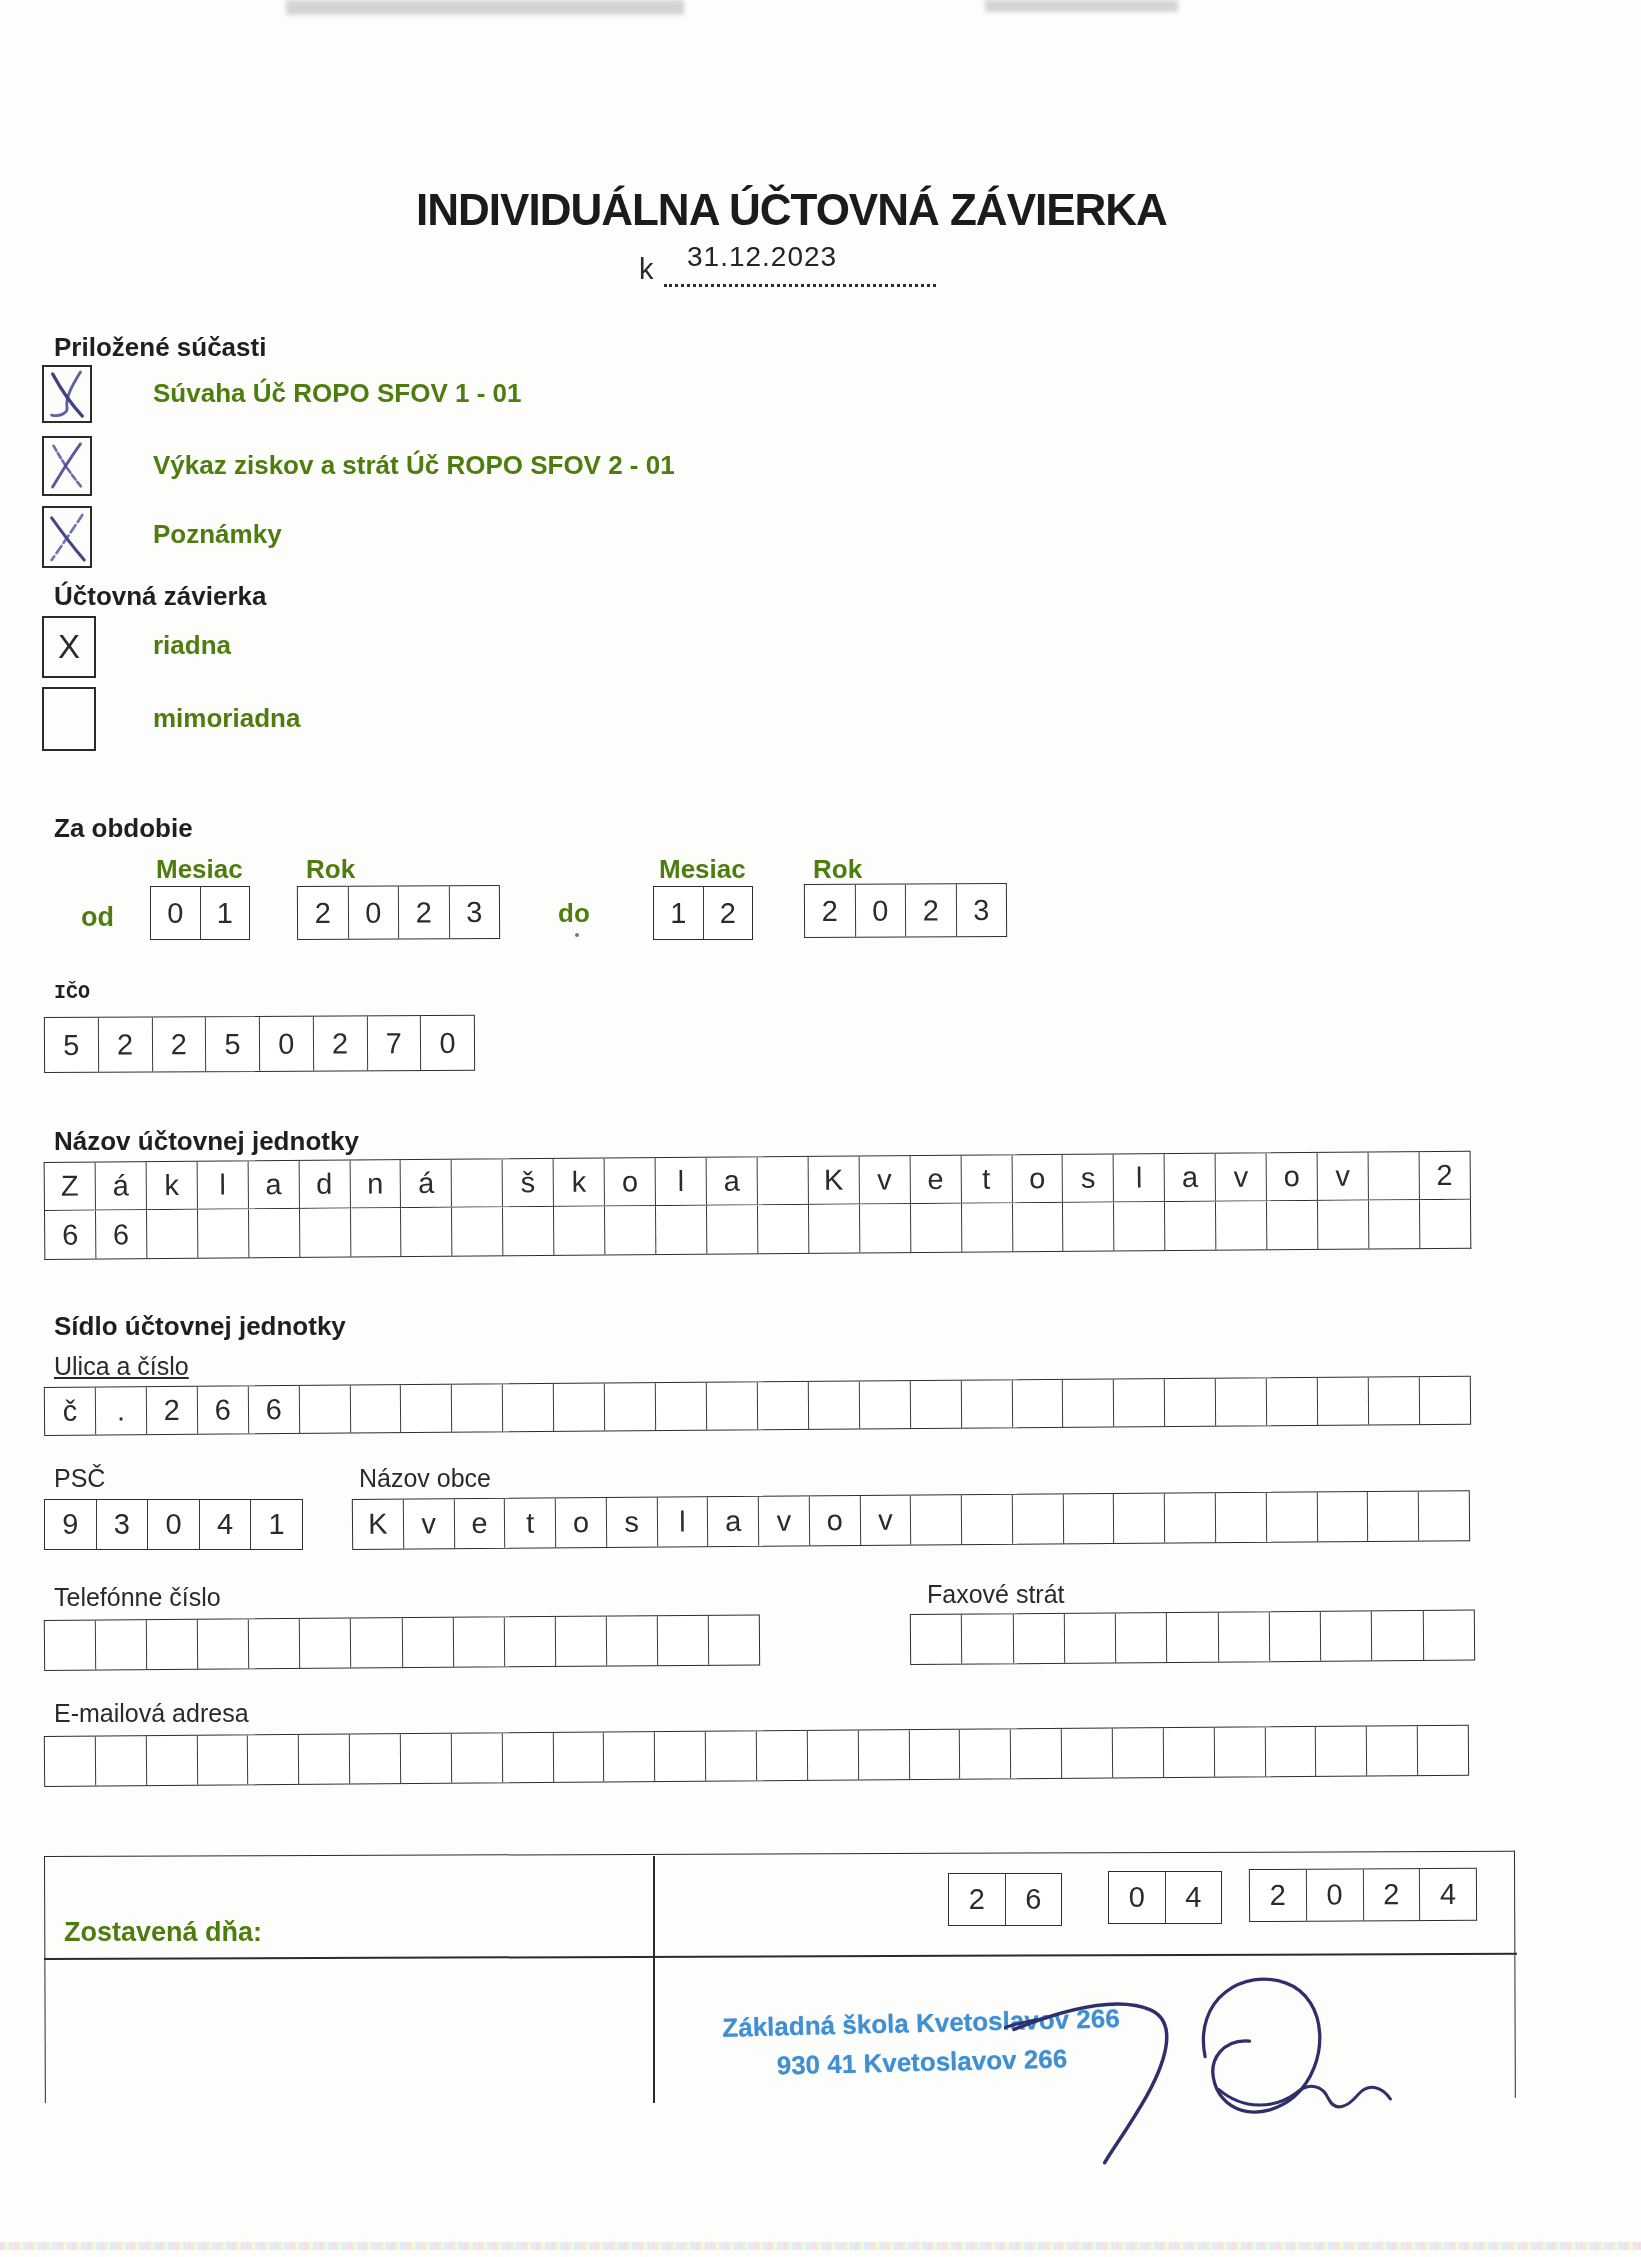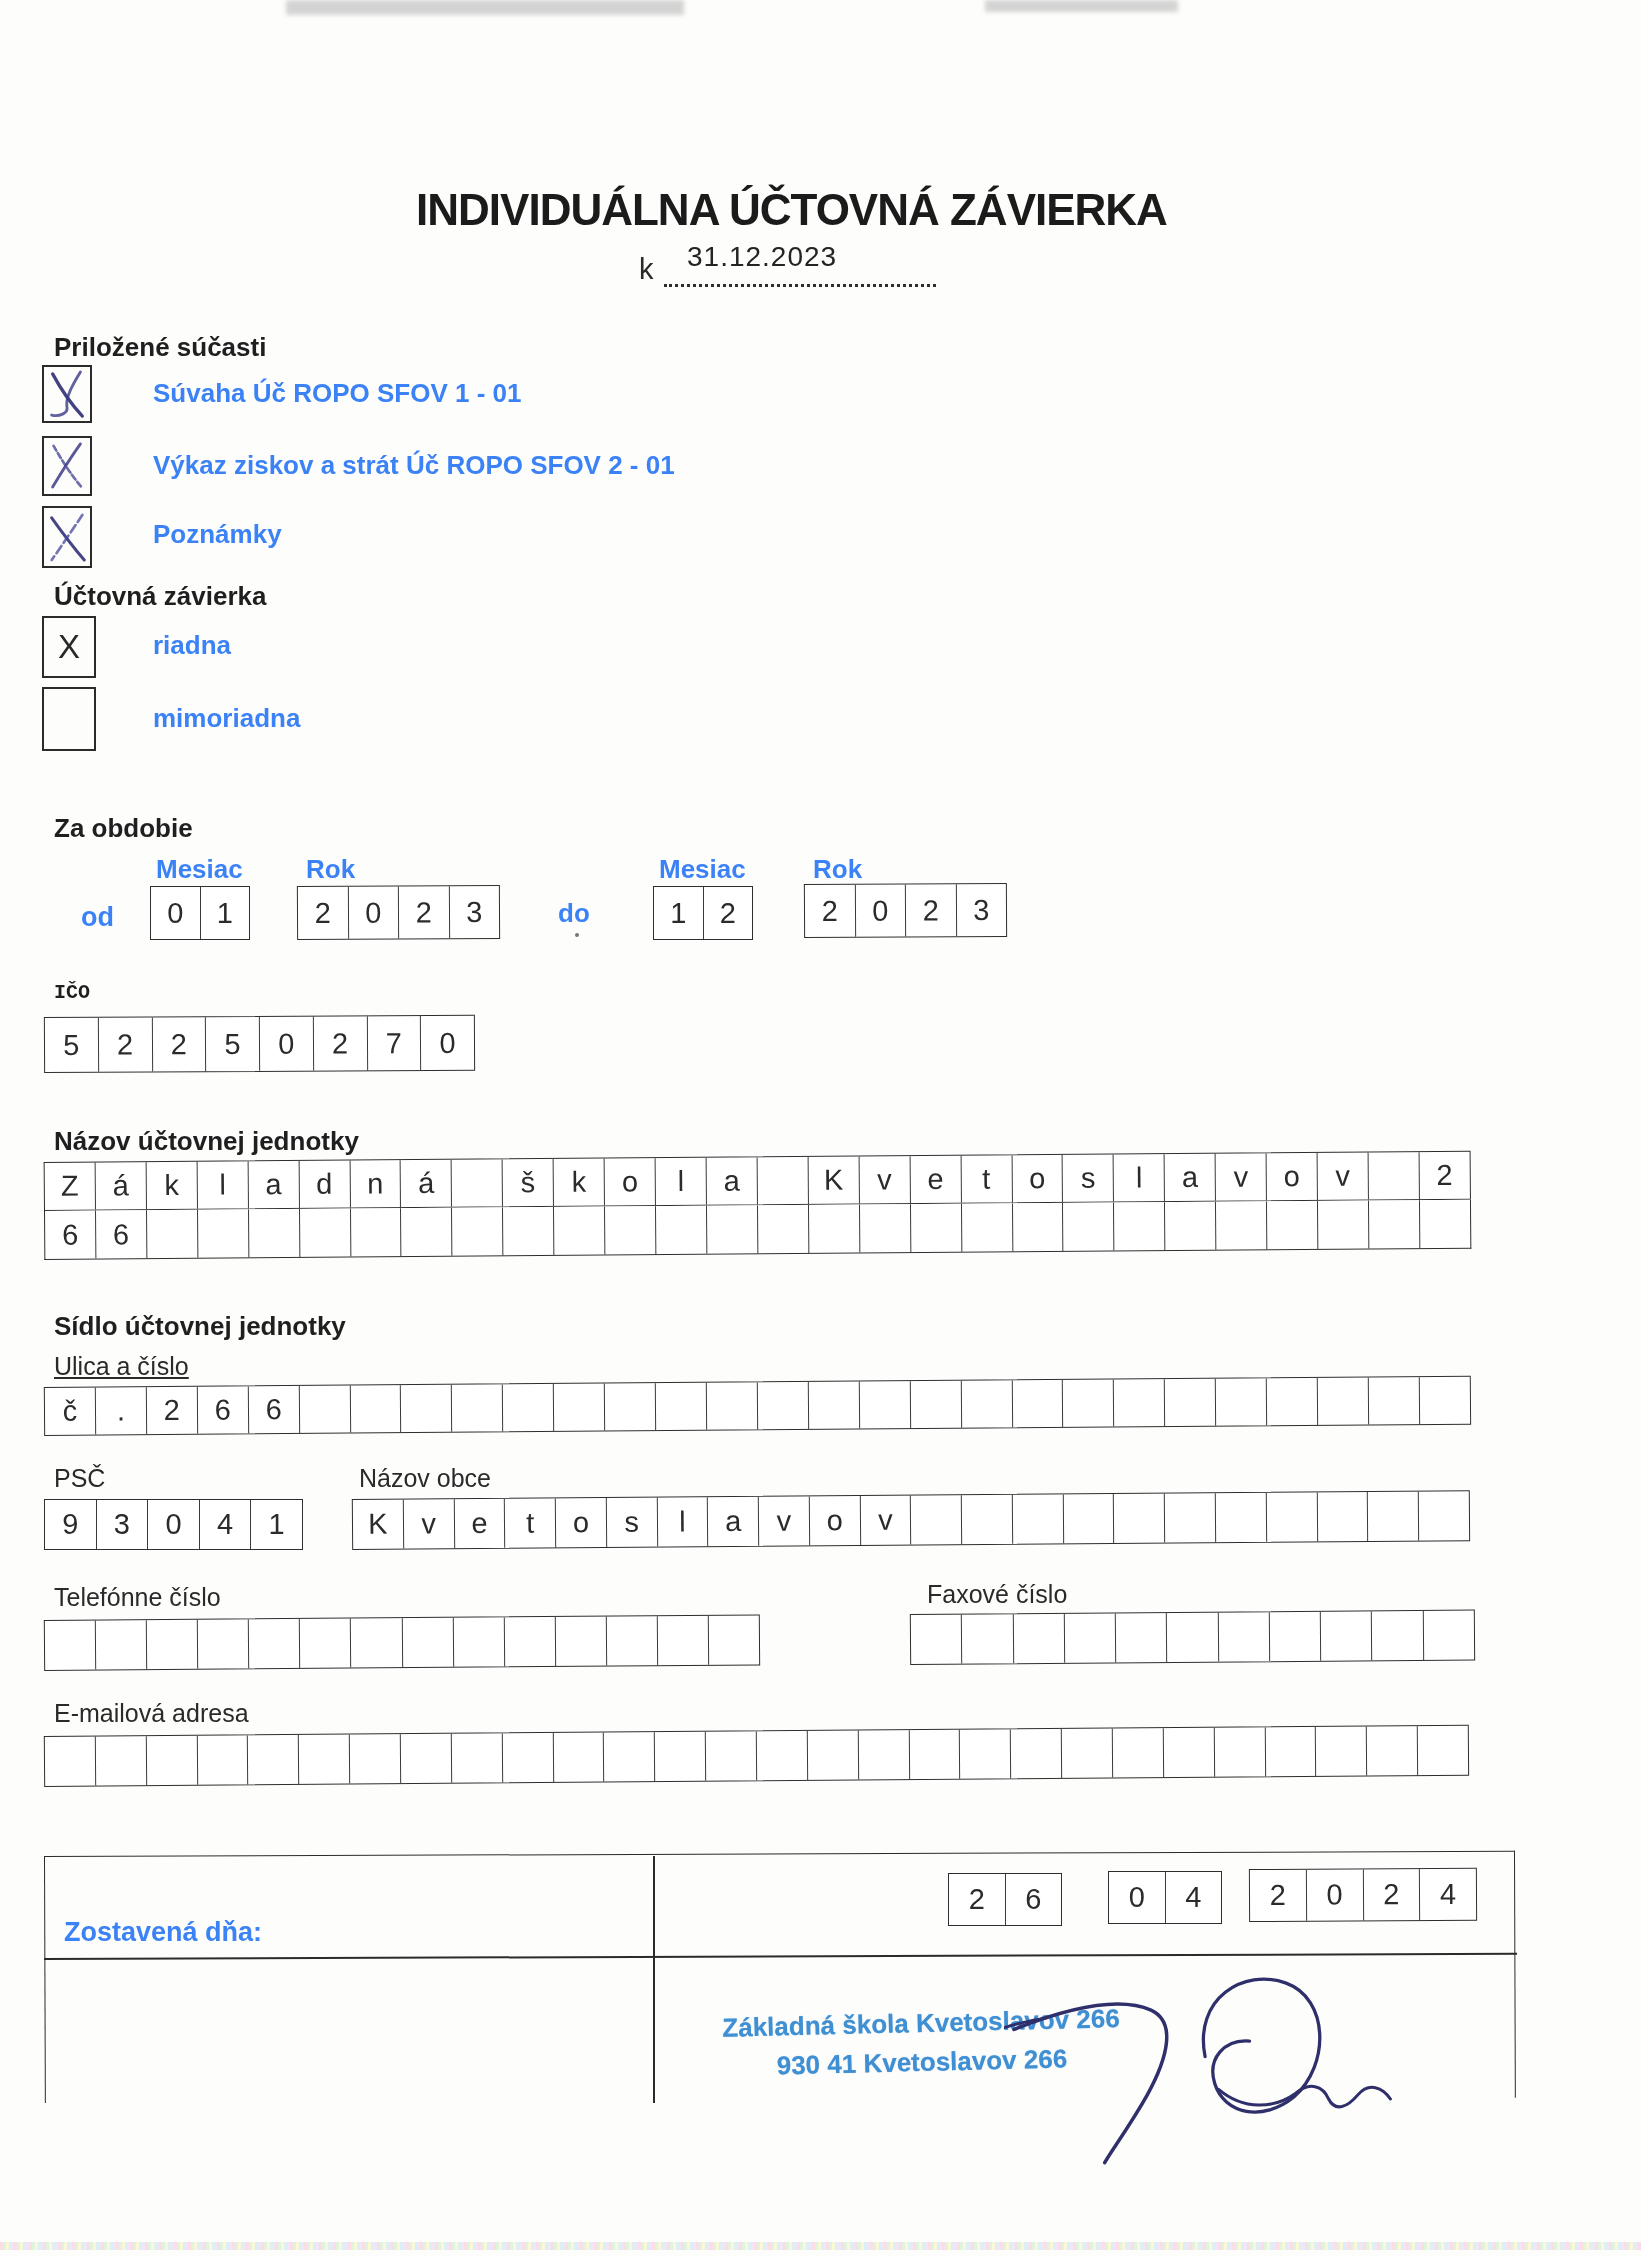--- a/index.html
+++ b/index.html
@@ -2,21 +2,21 @@
 <html><head>
 <meta charset="utf-8">
 <style>
   html,body{margin:0;padding:0;background:#e8e8e8;}
   .page{position:relative;width:1641px;height:2257px;background:#fdfdfc;overflow:hidden;
         font-family:"Liberation Sans",sans-serif;color:#222;}
   .abs{position:absolute;}
   .title{font-weight:bold;font-size:44px;letter-spacing:-1px;color:#1b1b1b;text-align:center;}
   .h{font-weight:bold;font-size:26px;color:#1f1f1f;}
   .lbl{font-weight:normal;font-size:25px;color:#2a2a2a;}
-  .blbl{font-weight:bold;font-size:26px;color:#3b82f6;}
+  .blbl{font-weight:bold;font-size:26px;color:#4d7c0f;}
   .chk{border:2.9px solid #2b2b2b;background:transparent;}
   .grid{display:flex;border:1.9px solid #2e2e2e;box-sizing:border-box;background:#fff;}
   .grid .cell{flex:1;border-right:1px solid #3a3a3a;display:flex;align-items:center;justify-content:center;
               font-size:29px;color:#2b2b2b;overflow:hidden;}
   .grid .cell:last-child{border-right:none;}
   .tilt{transform:rotate(-0.45deg);transform-origin:left center;}
   .tilt2{transform:rotate(-0.3deg);transform-origin:left center;}
   .dotline{border-bottom:3.9px dotted #2d2d2d;}
   .stamp{color:#3f8fd2;font-weight:bold;font-size:26px;text-align:center;line-height:39px;
          transform:rotate(-1.4deg);text-shadow:0 0 1px rgba(63,143,210,.6);}
@@ -260,21 +260,21 @@
       <div class="cell"></div>
       <div class="cell"></div>
       <div class="cell"></div>
       <div class="cell"></div>
       <div class="cell"></div>
       <div class="cell"></div>
       <div class="cell"></div>
       <div class="cell"></div>
       <div class="cell"></div>
     </div>
-  <div class="abs lbl" style="left:927px;top:1580px;">Faxové číslo</div>
+  <div class="abs lbl" style="left:927px;top:1580px;">Faxové strát</div>
   <div class="abs grid tilt" style="left:910px;top:1614px;width:565px;height:51px;">
       <div class="cell"></div>
       <div class="cell"></div>
       <div class="cell"></div>
       <div class="cell"></div>
       <div class="cell"></div>
       <div class="cell"></div>
       <div class="cell"></div>
       <div class="cell"></div>
       <div class="cell"></div>

